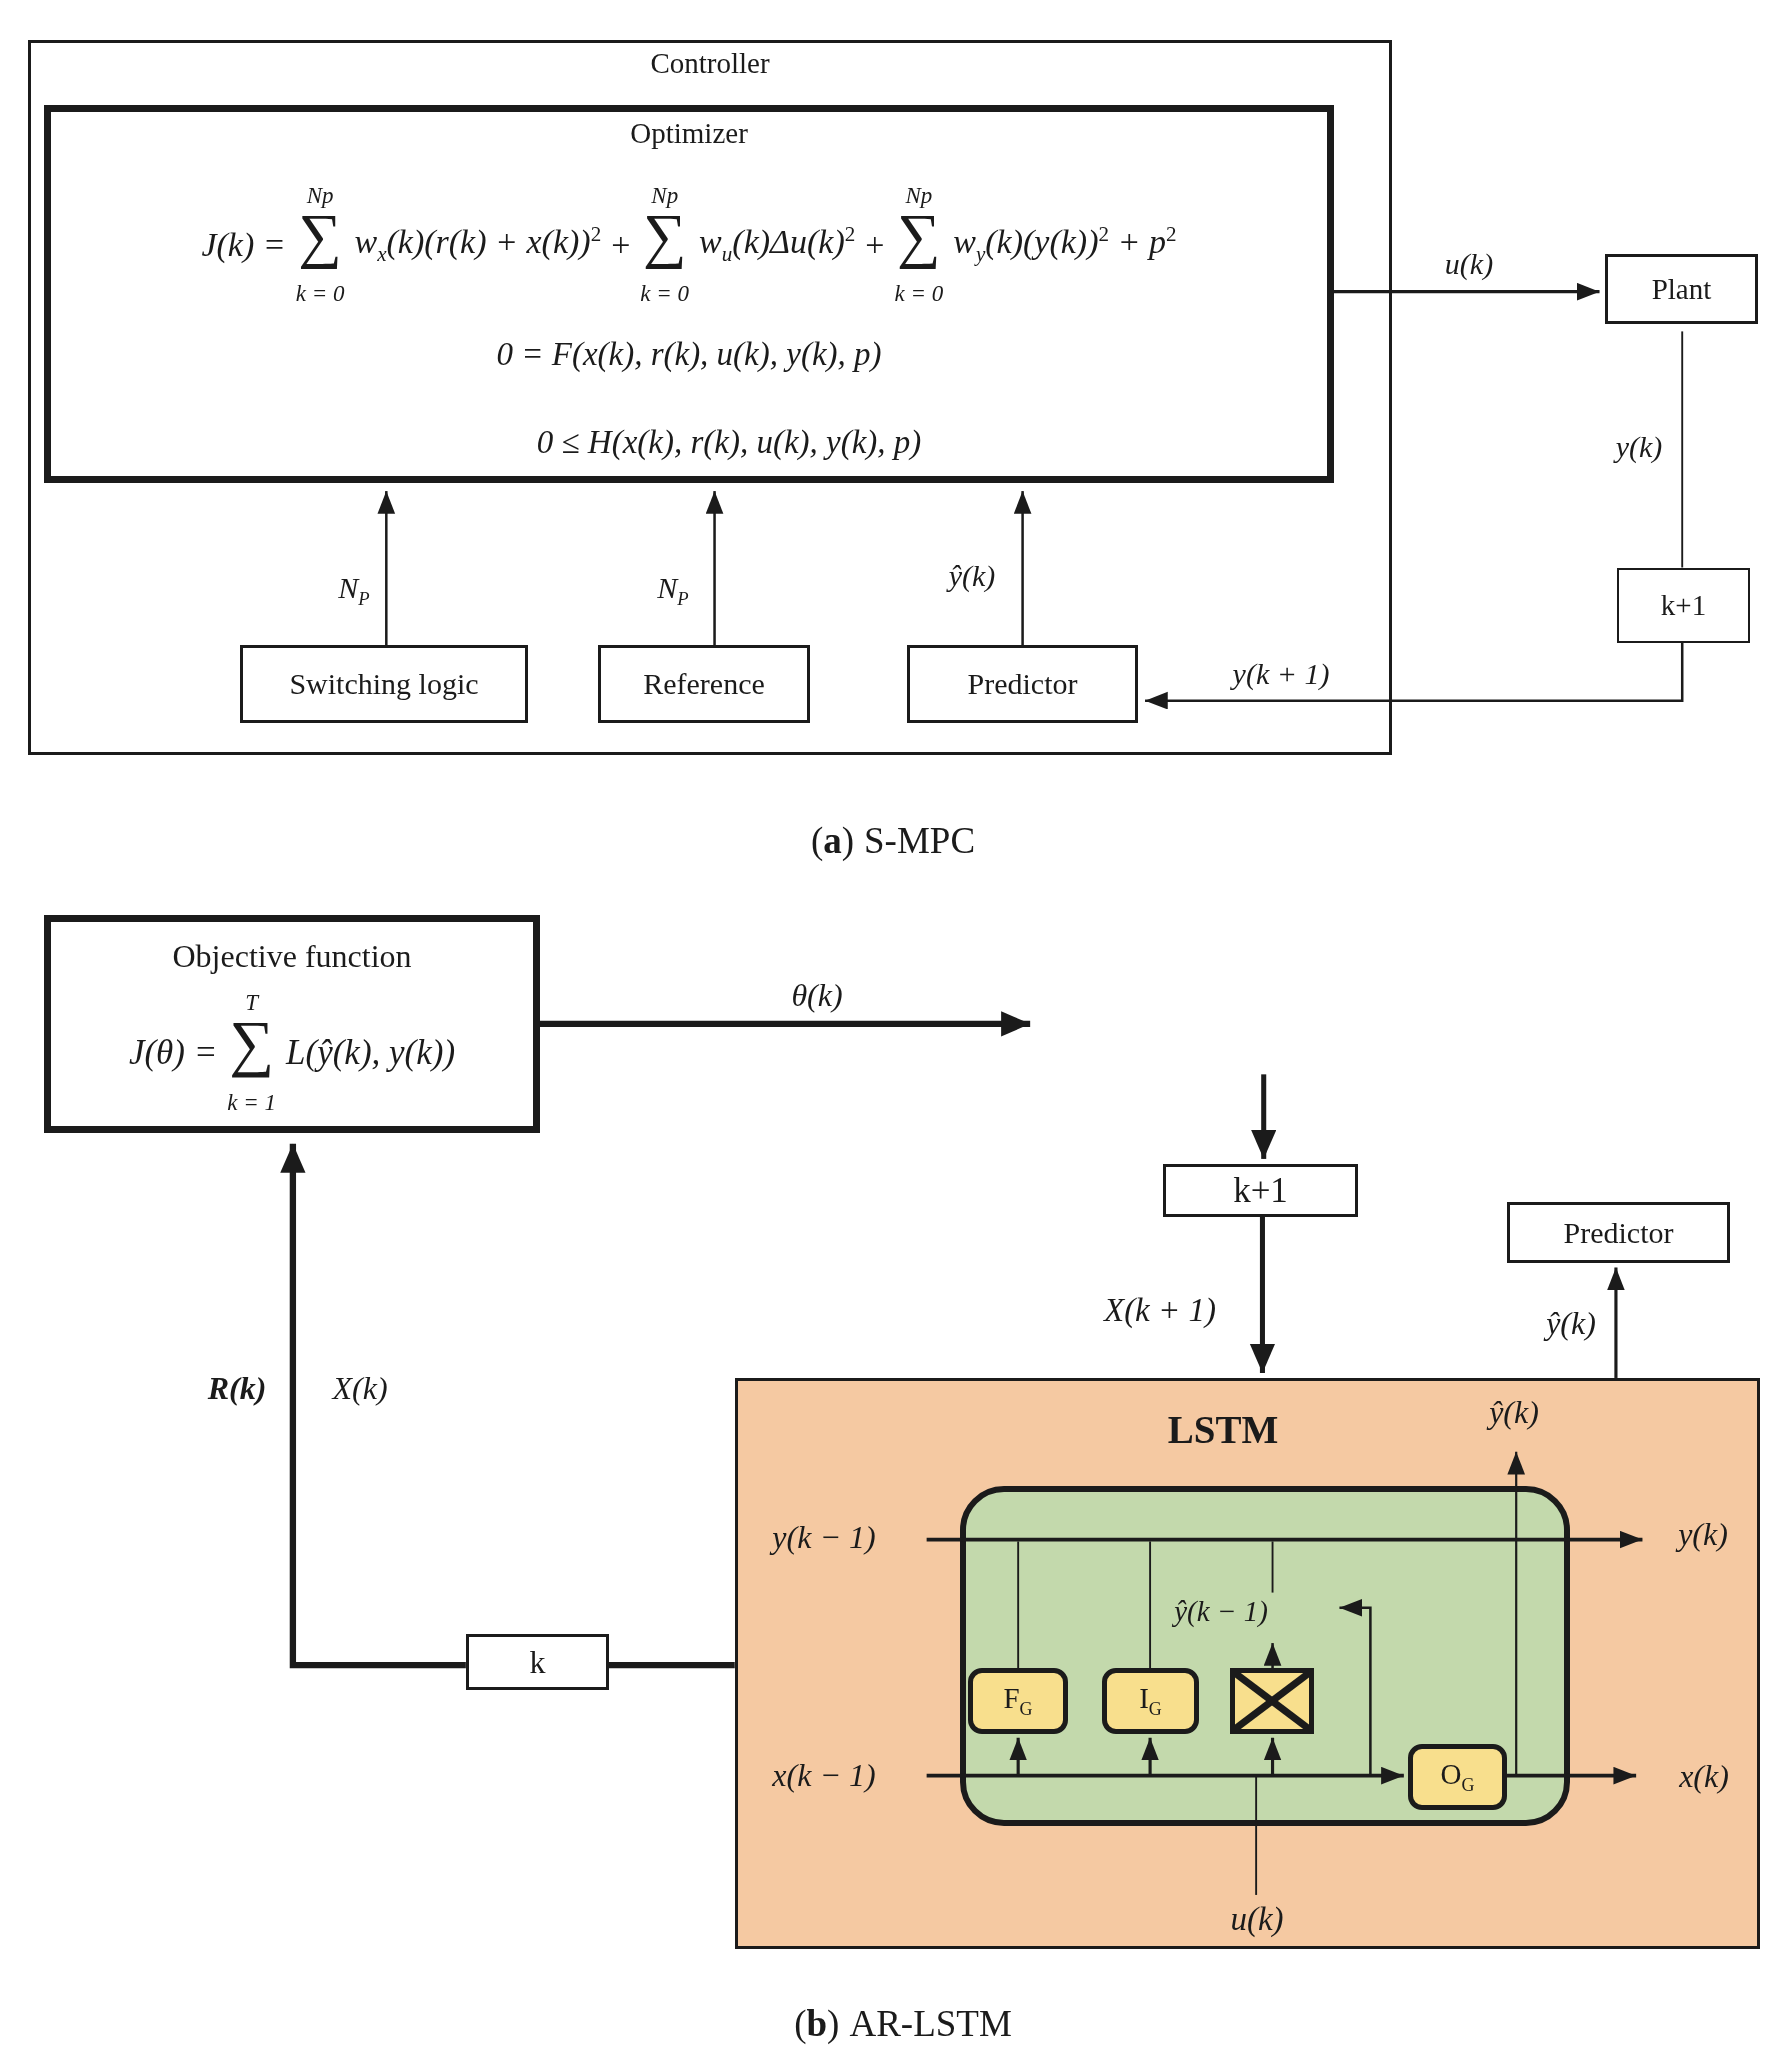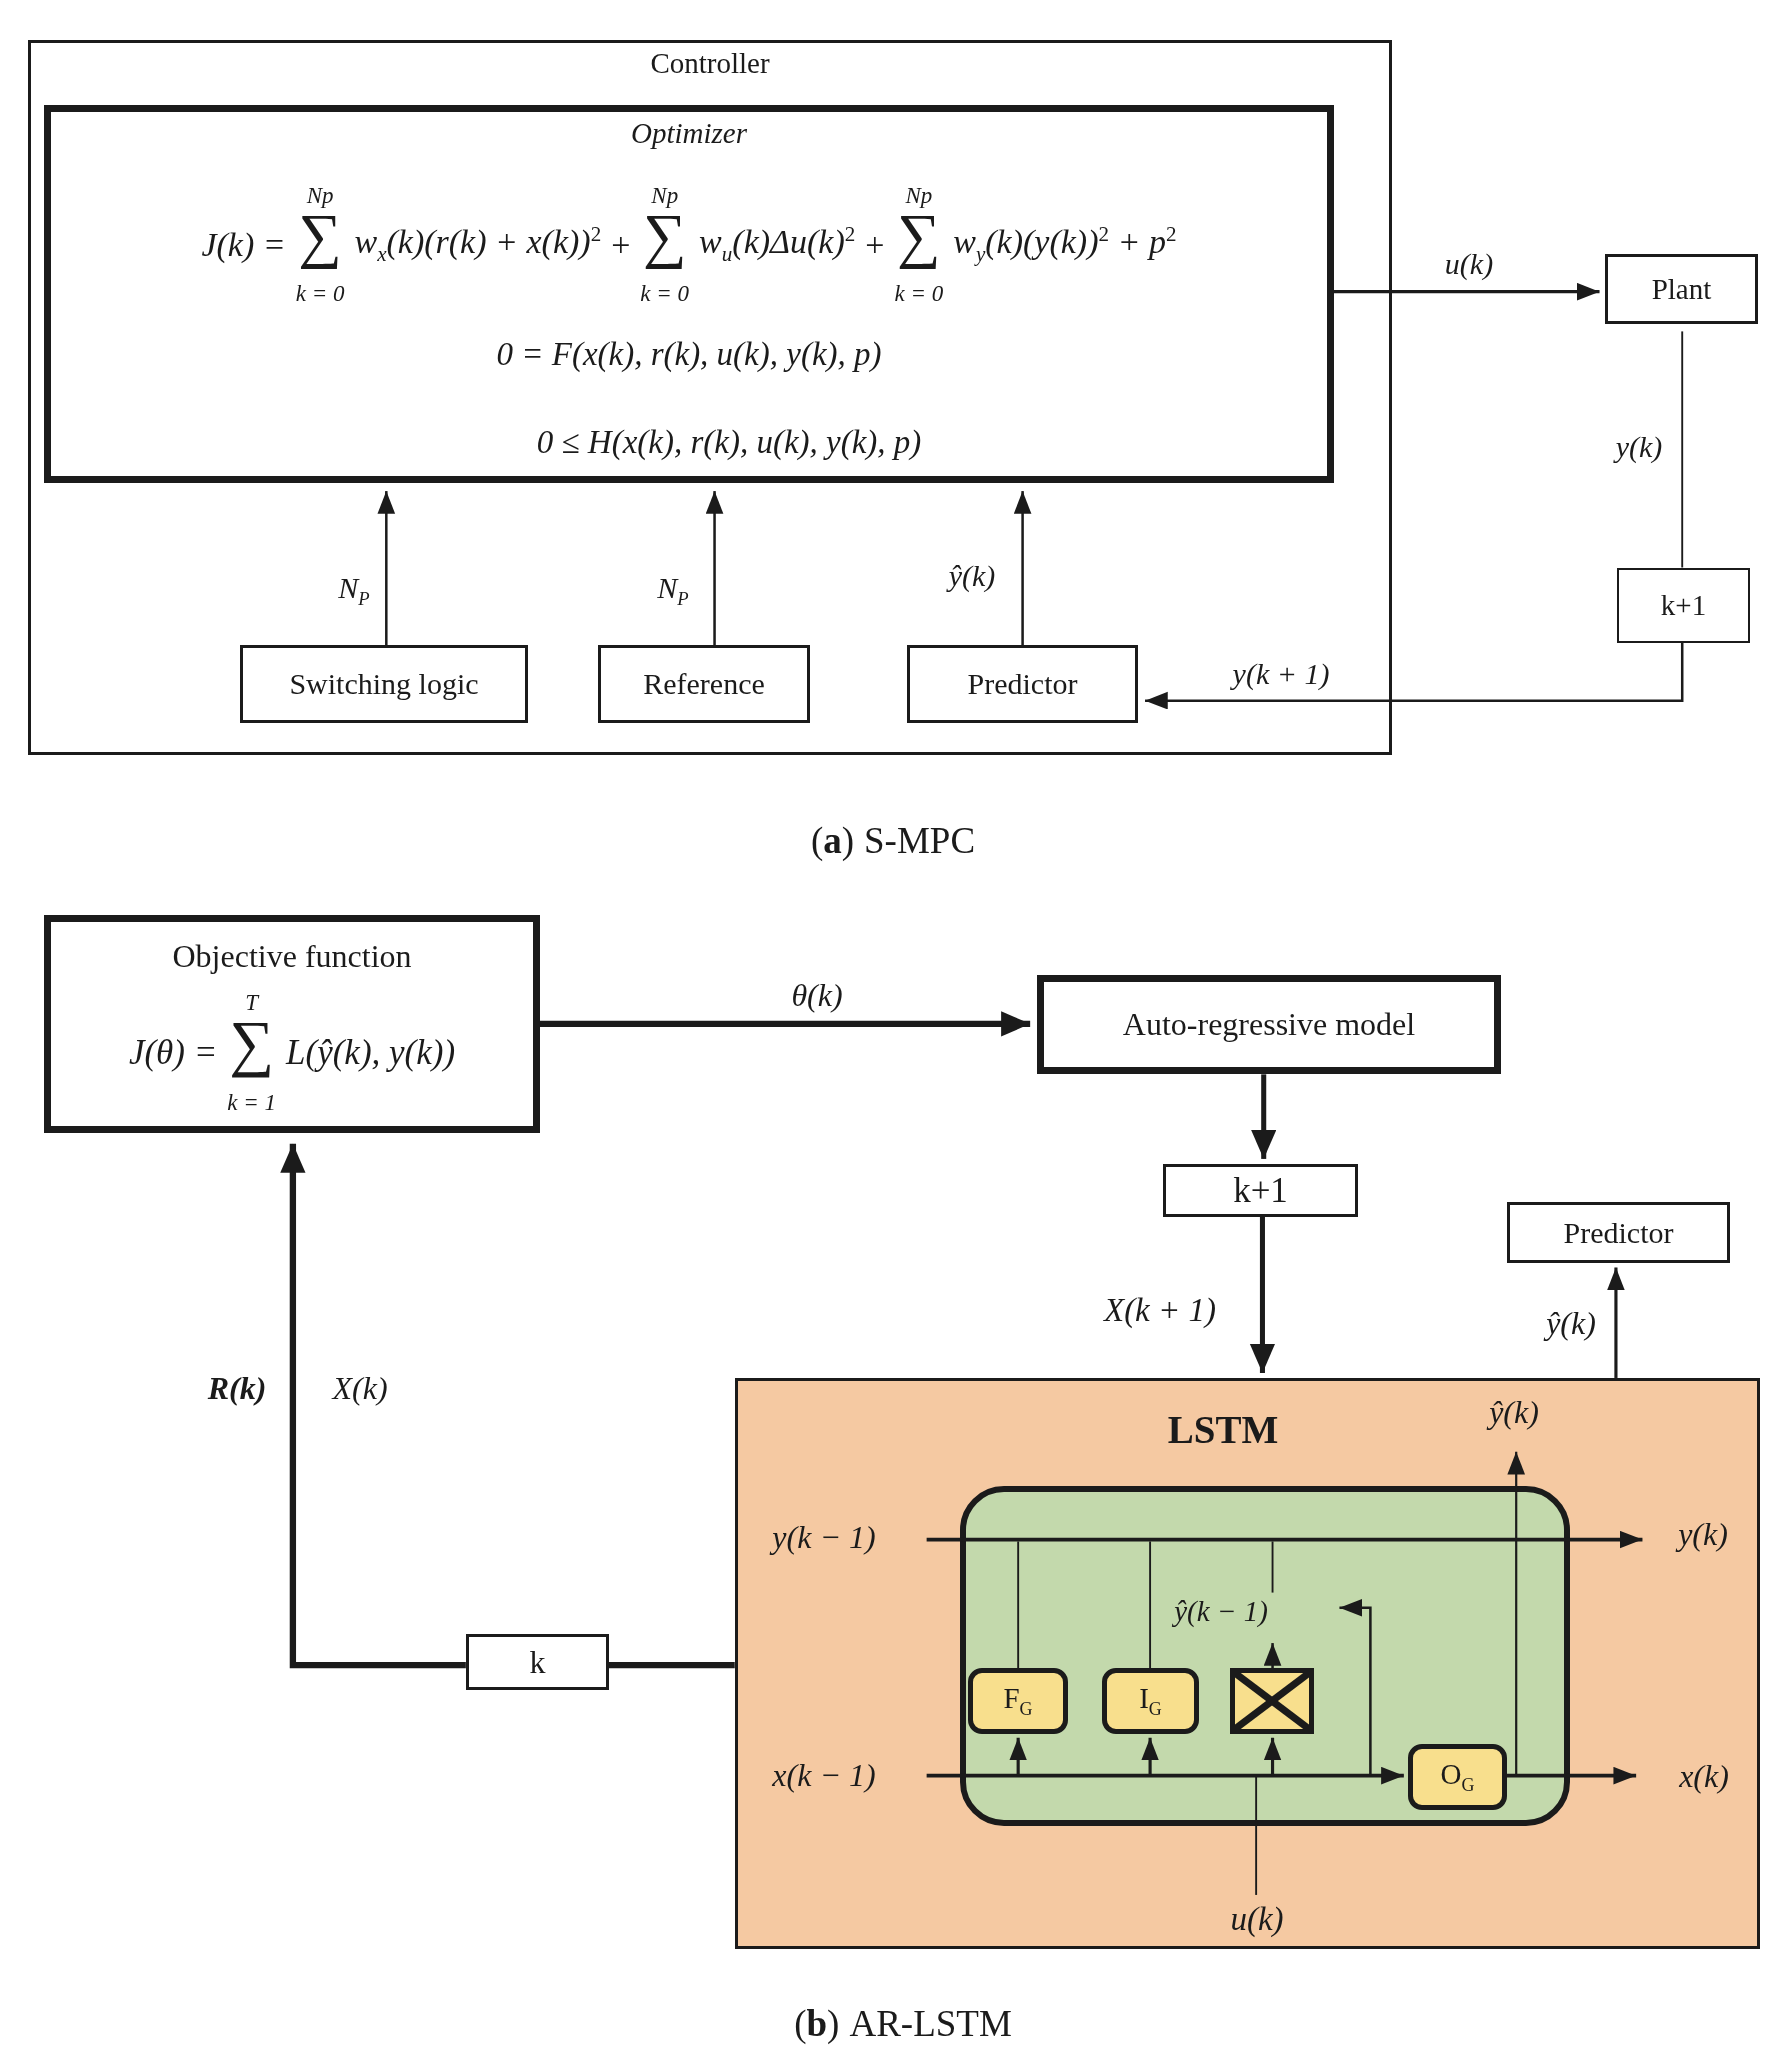--- a/index.html
+++ b/index.html
@@ -75,21 +75,21 @@
       <path d="M2016,2643 V2603" stroke-width="4" marker-end="url(#ahS)"></path>
       <path d="M2171,2813 V2547 H2122" stroke-width="4" marker-end="url(#ahS)"></path>
       <line x1="1990" y1="3002" x2="1990" y2="2813" stroke-width="3"></line>
     </g>
   </svg>
 
   <div class="box container-box z2" style="left:28px;top:40px;width:1364px;height:715px;border-width:3.2px;"></div>
   <div class="lbl" style="left:710px;top:64px;font-size:29px;">Controller</div>
 
   <div class="box container-box z2" style="left:44px;top:105px;width:1290px;height:378px;border-width:7.6px;"></div>
-  <div class="lbl" style="left:689px;top:134px;font-size:29px;font-style:italic;">Optimizer</div>
+  <div class="lbl" style="left:689px;top:134px;font-size:29px;">Optimizer</div>
 
   <div class="frow" style="left:44px;top:172px;width:1290px;height:145px;">
     <span class="term mi">J(k) =</span>
     <span class="sum">
       <span class="top">Np</span>
       <span class="sig">∑</span>
       <span class="bot">k = 0</span>
     </span>
     <span class="term">
       <span class="mi">w</span><sub class="mi">x</sub><span class="mi">(k)(r(k) + x(k))</span><sup>2</sup>
@@ -156,23 +156,20 @@
     <span class="sum">
       <span class="top">T</span>
       <span class="sig" style="font-size:63px;">∑</span>
       <span class="bot">k = 1</span>
     </span>
     <span class="term mi">L(ŷ(k), y(k))</span>
   </div>
 
   <div class="lbl mi" style="left:817px;top:996px;font-size:32px;">θ(k)</div>
 
-  <div class="box z4" style="left:1037px;top:975px;width:464px;height:99px;border-width:7.6px;font-size:32px;">
-    <span>Auto-regressive model</span>
-  </div>
 
   <div class="box z4" style="left:1163px;top:1164px;width:195px;height:53px;border-width:3.8px;font-size:35px;">
     <span>k+1</span>
   </div>
   <div class="lbl mi" style="left:1160px;top:1310px;font-size:33px;">X(k + 1)</div>
 
   <div class="box z4" style="left:1507px;top:1202px;width:223px;height:61px;border-width:3.2px;font-size:30px;">
     <span>Predictor</span>
   </div>
   <div class="lbl mi" style="left:1571px;top:1324px;font-size:32px;">ŷ(k)</div>

